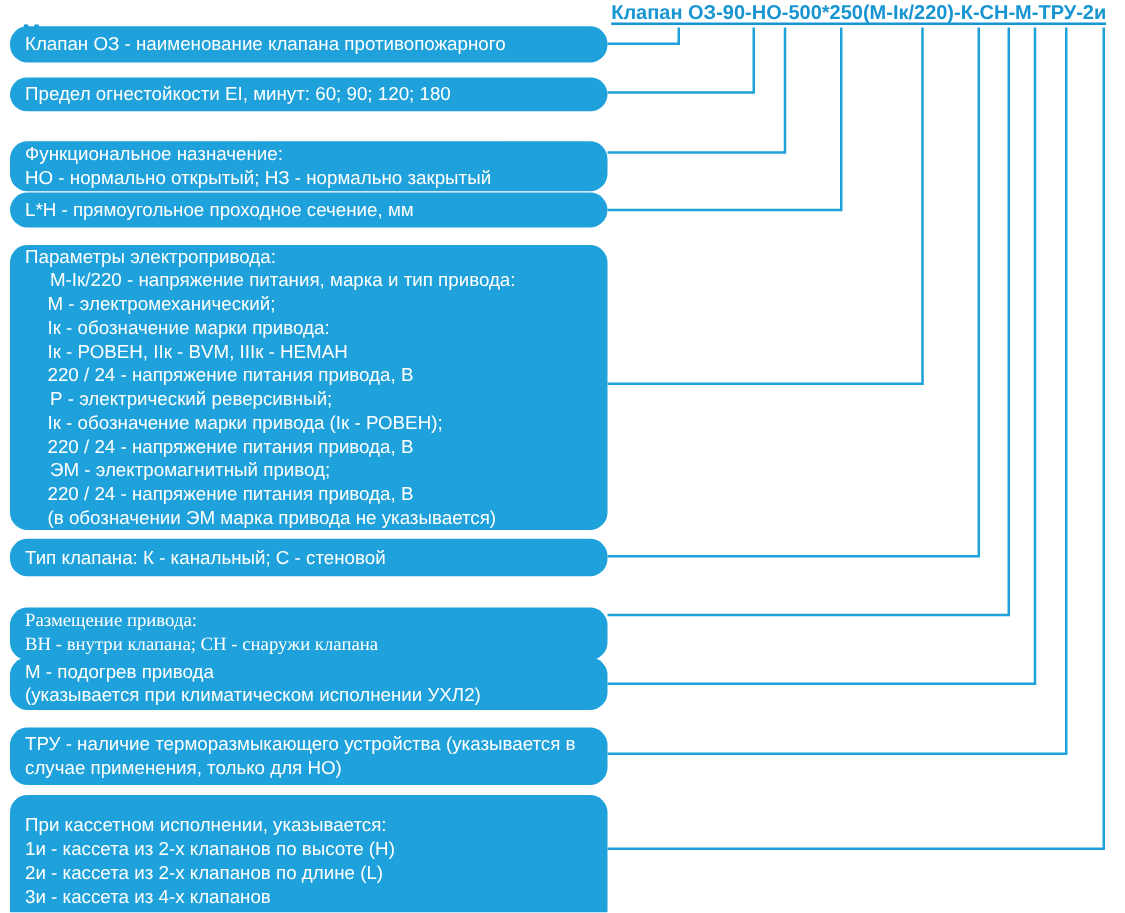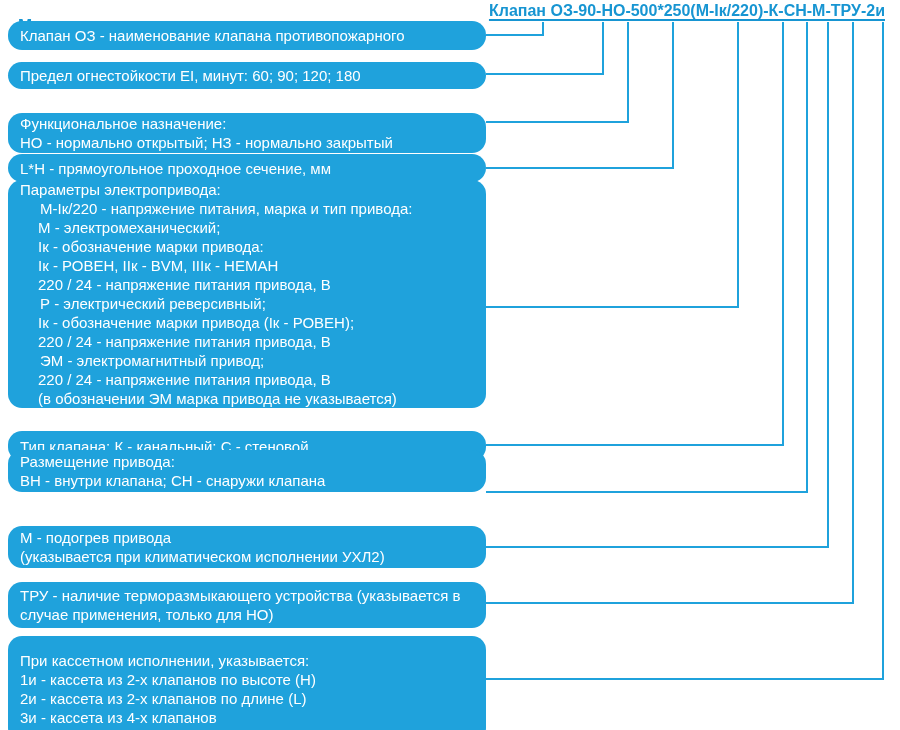--- a/index.html
+++ b/index.html
@@ -40,23 +40,23 @@
     border-radius:14px;
   }
   .ln{padding-left:12px;white-space:nowrap;}
   .ind1{padding-left:32px;}
   .ind2{padding-left:30px;}
   .ind3{padding-left:30px;}
   .b1{top:21px;height:29px;}
   .b2{top:62px;height:27px;}
   .b3{top:102px;height:40px;margin-top:11px;}
   .b4{top:154px;height:28px;}
-  .b5{top:180px;height:228px;}
+  .b5{top:196px;height:228px;}
   .b6{top:431px;height:30px;}
-  .b7{top:450px;height:42px;}
+  .b7{top:486px;height:42px;font-family:Liberation Serif, serif;}
   .b8{top:526px;height:42px;}
   .b9{top:582px;height:46px;}
   .b10{top:636px;height:106px;}
 </style>
 </head>
 <body>
 
 <div class="canvas">
 
   <h1 class="title">Маркировка</h1>

